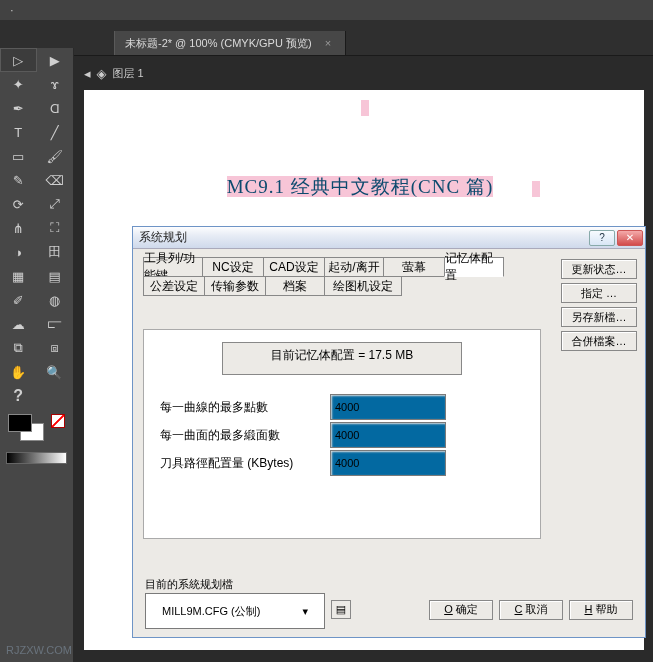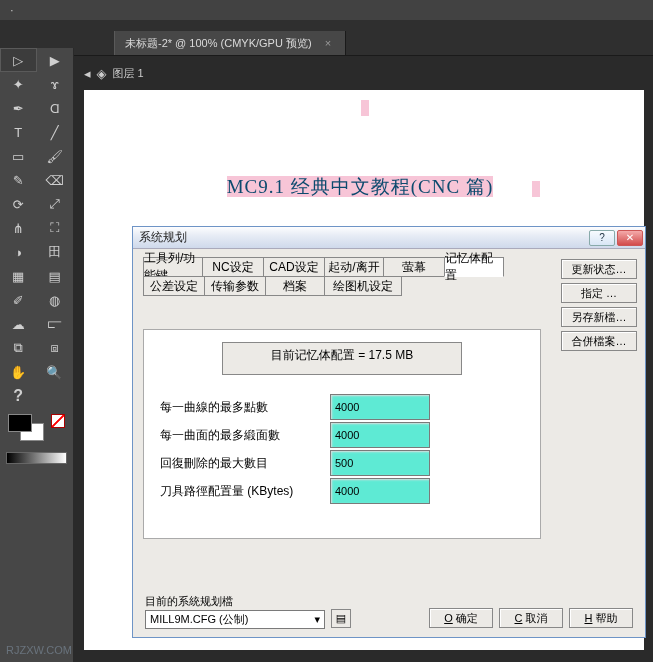--- a/index.html
+++ b/index.html
@@ -52,27 +52,27 @@
 .tabgrid { display: flex; flex-wrap: wrap; width: 400px; }
 .dlgtab { width: 60px; height: 20px; display: flex; align-items: center; justify-content: center; background: #eceae6; border: 1px solid #888; font-size: 12px; cursor: default; margin-right: -1px; margin-bottom: -1px; }
 .dlgtab.active { background: #fff; border-bottom-color: #fff; }
 .dlgtabshort { width: 62px; }
 .sidebtns { position: absolute; right: 8px; top: 32px; width: 76px; display: flex; flex-direction: column; gap: 4px; margin-left: 10px; }
 .winbutton { height: 20px; border: 1px solid #888; background: #eceae6; font-size: 11px; padding: 0 4px; box-shadow: inset 1px 1px #fff; text-align: center; line-height: 18px; }
 .fieldset { border: 1px solid #aaa; background: #fff; margin-top: 34px; padding: 12px 16px 8px 16px; width: 398px; min-height: 210px; position: relative; }
 .memline { text-align: center; font-size: 12px; padding: 4px 0 10px 0; border: 1px solid #888; margin: 0 auto 18px auto; width: 240px; background: #eceae6; }
 .frow { display: flex; align-items: center; height: 28px; }
 .frow label { width: 170px; font-size: 12px; }
-.frow .inp { width: 100px; height: 18px; border: 1px solid #7a7a7a; background: #5eead4; padding: 12px 4px; font-size: 11px; box-shadow: inset 1px 1px 2px #ddd; }
+.frow .inp { width: 116px; height: 18px; border: 1px solid #7a7a7a; background: #0369a1; padding: 12px 4px; font-size: 11px; box-shadow: inset 1px 1px 2px #ddd; }
 .redtext { margin: 20px 0 0 30px; font-family: SimSun; font-size: 25px; color: #e00000; letter-spacing: 1px; }
 
 .dlg-footer { position: absolute; left: 0; bottom: 8px; width: 100%; display: flex; align-items: center; padding: 0 12px; gap: 6px; }
 .cfgwrap { display: flex; flex-direction: column; }
 .cfglabel { font-size: 11px; margin-bottom: 1px; }
-.cfgselect { width: 180px; height: 19px; border: 1px solid #7a7a7a; background: #fff; font-size: 11px; padding: 0 4px; display: flex; align-items: center; justify-content: space-between; }
+.cfgselect { width: 180px; height: 36px; border: 1px solid #7a7a7a; background: #fff; font-size: 11px; padding: 0 16px; display: flex; align-items: center; justify-content: space-between; }
 .filebtn { width: 20px; height: 19px; border: 1px solid #888; background: #eceae6; display: flex; align-items: center; justify-content: center; font-size: 11px; margin-top: 13px; }
 .footgap { flex: 1; }
 .footbtn { width: 64px; height: 20px; border: 1px solid #888; background: #eceae6; font-size: 11px; box-shadow: inset 1px 1px #fff; margin-top: 13px; }
 .footbtn u { text-decoration: underline; }
 
 .watermark { position: absolute; left: 6px; bottom: 6px; color: #7b8a99; font-size: 11px; font-family: Arial; opacity: .65; }
 </style>
 </head>
 <body>
 
@@ -203,24 +203,20 @@
         <div class="memline">目前记忆体配置 = 17.5 MB</div>
         <div class="frow">
             <label>每一曲線的最多點數</label>
             <input class="inp" value="4000" style="">
           </div>
         <div class="frow">
             <label>每一曲面的最多緞面數</label>
             <input class="inp" value="4000" style="">
           </div>
         <div class="frow">
-            <label>回復刪除的最大數目</label>
-            <input class="inp" value="500" style="">
-          </div>
-        <div class="frow">
             <label>刀具路徑配置量 (KBytes)</label>
             <input class="inp" value="4000" style="">
           </div>
       </div>
 
     </div>
 
     <div class="dlg-footer">
       <div class="cfgwrap">
         <div class="cfglabel">目前的系統规划檔</div>

